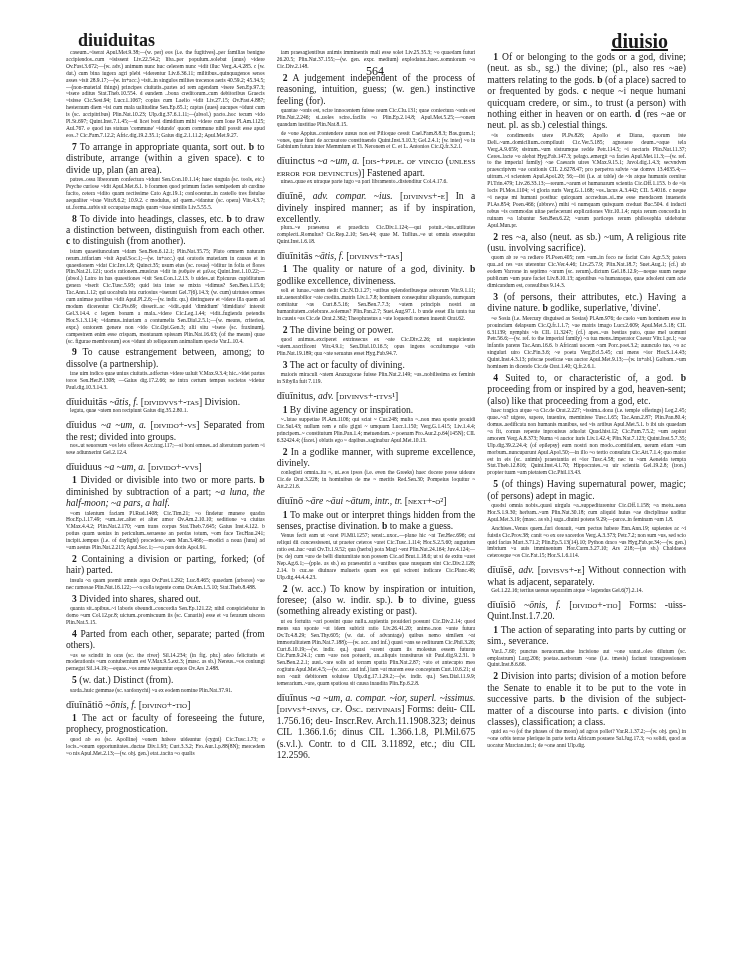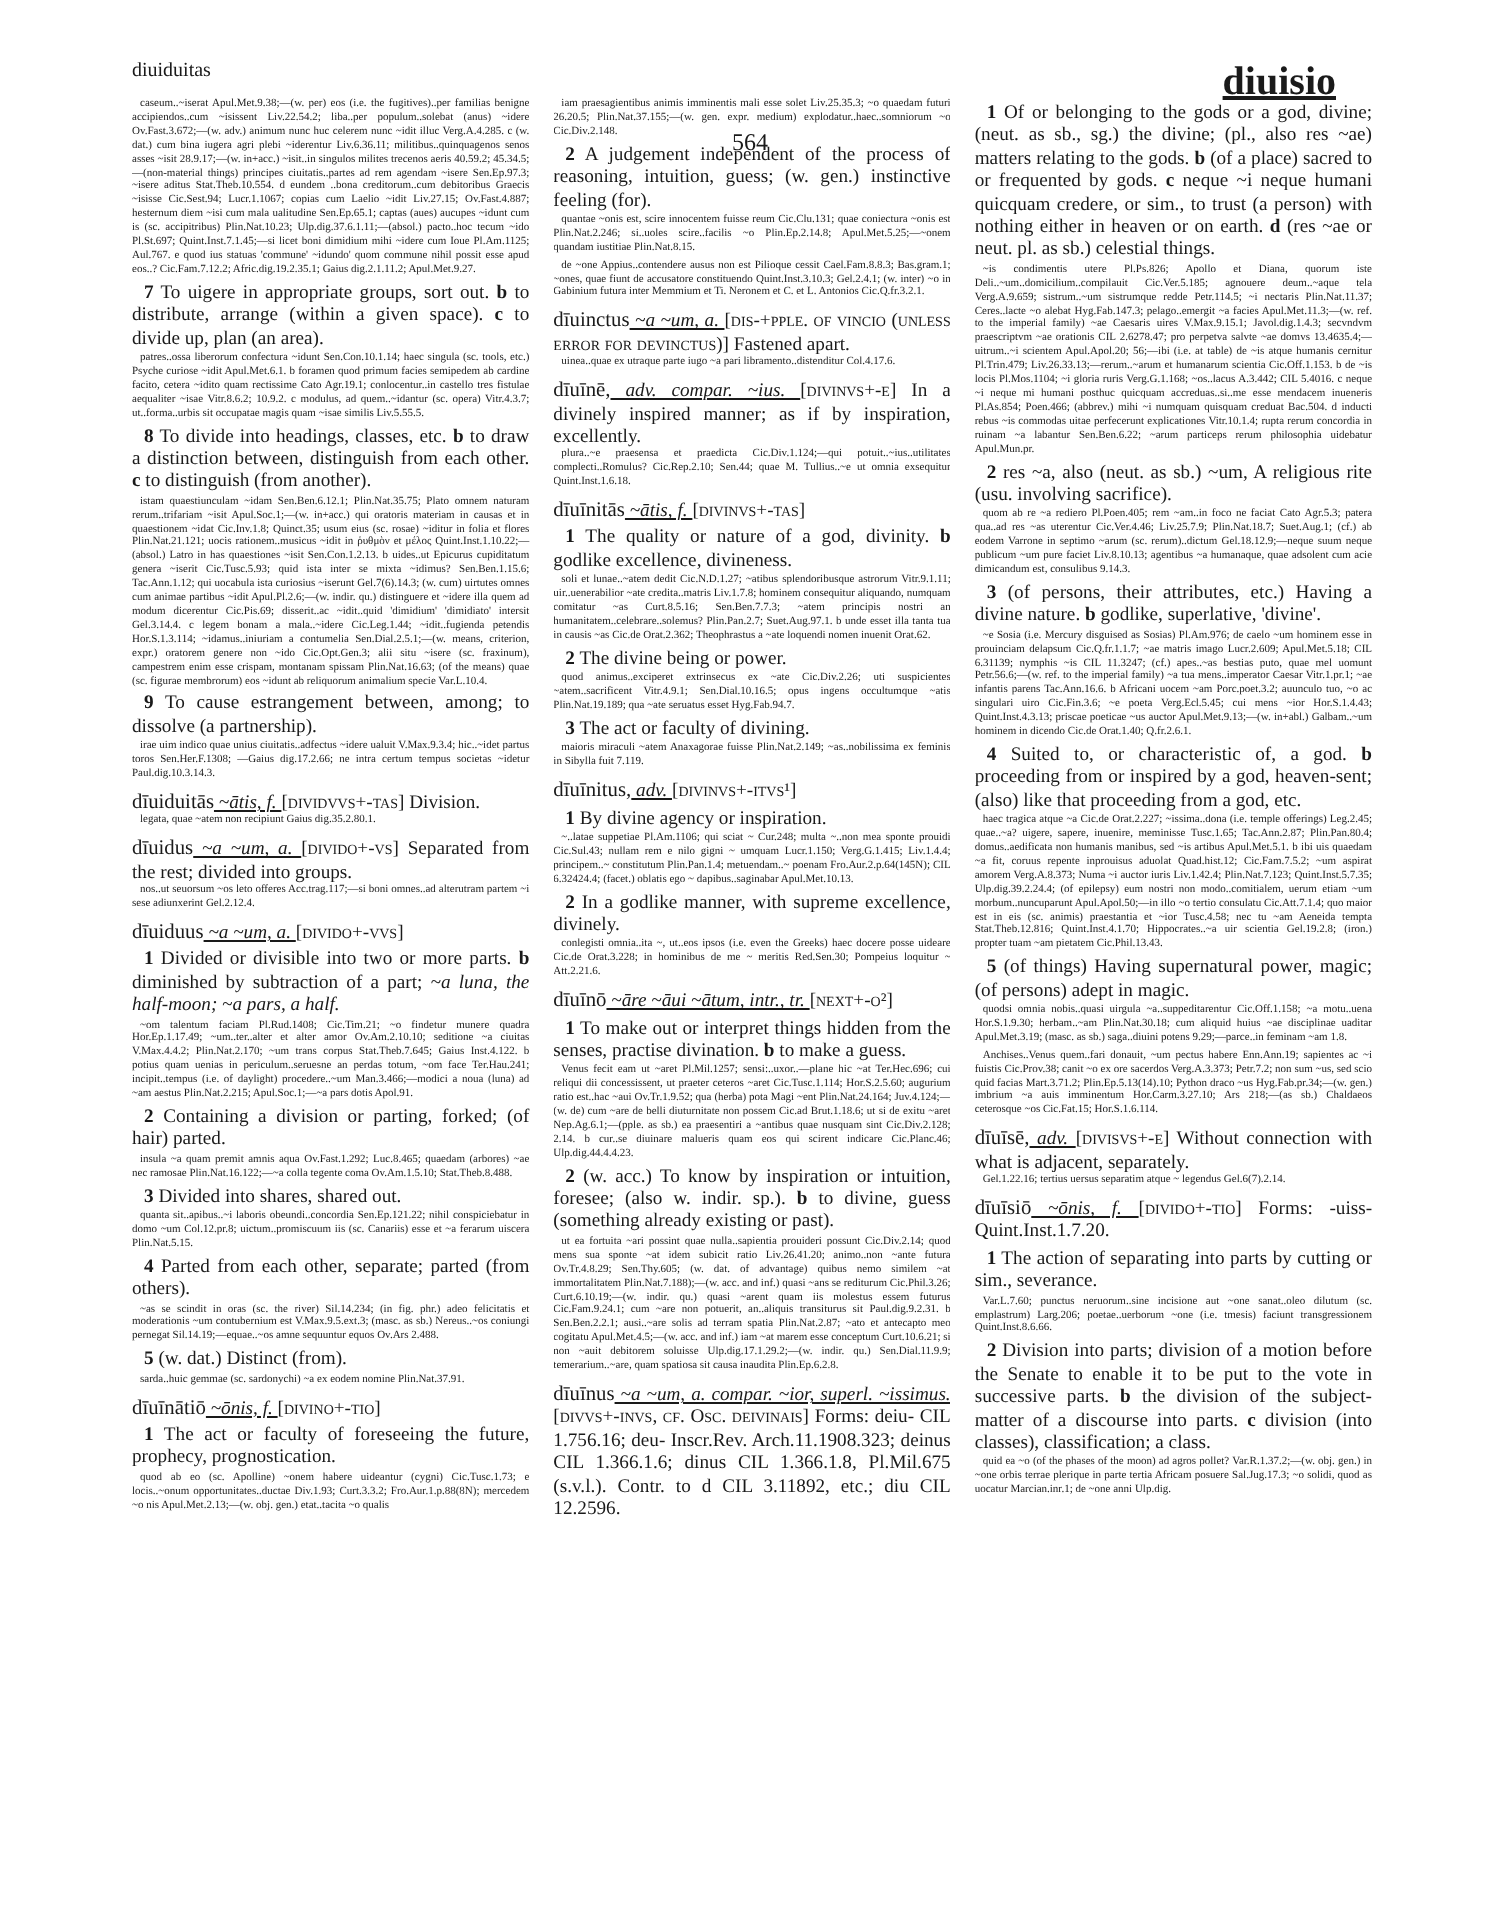--- a/index.html
+++ b/index.html
@@ -4,58 +4,58 @@
 <style>
   html, body { margin: 0; padding: 0; background: #ffffff; }
   body {
     width: 750px; height: 963px; overflow: hidden; position: relative;
     color: #1a1a1a;
     font-family: "Liberation Serif", "DejaVu Serif", serif;
   }
   .header {
     position: absolute; top: 30px; left: 66px; right: 66px; height: 20px;
   }
-  .hw-left { position: absolute; left: 0; top: 0; font-weight: normal; font-size: 10px; }
+  .hw-left { position: absolute; left: 12px; top: 0; font-weight: bold; font-size: 18px; }
   .hw-right { position: absolute; right: 16px; top: 0; font-weight: bold; font-size: 20px; text-decoration: underline; }
   .pageno { position: absolute; left: 50%; transform: translateX(-50%); top: 2px; font-size: 12px; margin-top: 32px; }
   .columns {
     position: absolute; top: 49px; left: 66px; width: 620px; height: 900px;
     display: flex; gap: 12px;
   }
   .col { flex: 1 1 0; overflow: hidden; }
   .cit {
     font-size: 5.5px; line-height: 6.9px; text-align: justify; margin: 0 0 2px 0;
     text-indent: 4px;
   }
   .sense {
     font-size: 9.6px; line-height: 11.4px; text-align: justify; margin: 2px 0 1px 0;
     text-indent: 6px;
   }
   .sense .num { font-weight: bold; }
   .sense .sub { font-weight: bold; }
   .entry { margin-top: 5px; font-size: 9.6px; line-height: 11.4px; text-align: justify; }
   .entry .lemma { font-weight: normal; font-size: 10.4px; }
-  .entry .gram { font-style: italic; text-decoration: underline; }
+  .entry .gram { font-style: italic; }
   .entry .etym { font-variant: small-caps; }
   .it { font-style: italic; }
 </style>
 </head>
 <body>
 
 <div class="header">
   <span class="hw-left">diuiduitas</span>
   <span class="pageno">564</span>
   <span class="hw-right">diuisio</span>
 </div>
 
 <div class="columns">
 
   <div class="col">
     <p class="cit">caseum..~iserat Apul.Met.9.38;—(w. per) eos (i.e. the fugitives)..per familias benigne accipiendos..cum ~isissent Liv.22.54.2; liba..per populum..solebat (anus) ~idere Ov.Fast.3.672;—(w. adv.) animum nunc huc celerem nunc ~idit illuc Verg.A.4.285. c (w. dat.) cum bina iugera agri plebi ~iderentur Liv.6.36.11; militibus..quinquagenos senos asses ~isit 28.9.17;—(w. in+acc.) ~isit..in singulos milites trecenos aeris 40.59.2; 45.34.5;—(non-material things) principes ciuitatis..partes ad rem agendam ~isere Sen.Ep.97.3; ~isere aditus Stat.Theb.10.554. d eundem ..bona creditorum..cum debitoribus Graecis ~isisse Cic.Sest.94; Lucr.1.1067; copias cum Laelio ~idit Liv.27.15; Ov.Fast.4.887; hesternum diem ~isi cum mala ualitudine Sen.Ep.65.1; captas (aues) aucupes ~idunt cum is (sc. accipitribus) Plin.Nat.10.23; Ulp.dig.37.6.1.11;—(absol.) pacto..hoc tecum ~ido Pl.St.697; Quint.Inst.7.1.45;—si licet boni dimidium mihi ~idere cum Ioue Pl.Am.1125; Aul.767. e quod ius statuas 'commune' ~idundo' quom commune nihil possit esse apud eos..? Cic.Fam.7.12.2; Afric.dig.19.2.35.1; Gaius dig.2.1.11.2; Apul.Met.9.27.</p>
-    <p class="sense"><span class="num">7</span><span> To uigere in appropriate groups, sort out. </span><span class="sub">b</span><span> to distribute, arrange (within a given space). </span><span class="sub">c</span><span> to divide up, plan (an area).</span></p>
+    <p class="sense"><span class="num">7</span><span> To arrange in appropriate quanta, sort out. </span><span class="sub">b</span><span> to distribute, arrange (within a given space). </span><span class="sub">c</span><span> to divide up, plan (an area).</span></p>
     <p class="cit">patres..ossa liberorum confectura ~idunt Sen.Con.10.1.14; haec singula (sc. tools, etc.) Psyche curiose ~idit Apul.Met.6.1. b foramen quod primum facies semipedem ab cardine facito, cetera ~idito quam rectissime Cato Agr.19.1; conlocentur..in castello tres fistulae aequaliter ~isae Vitr.8.6.2; 10.9.2. c modulus, ad quem..~idantur (sc. opera) Vitr.4.3.7; ut..forma..urbis sit occupatae magis quam ~isae similis Liv.5.55.5.</p>
     <p class="sense"><span class="num">8</span><span> To divide into headings, classes, etc. </span><span class="sub">b</span><span> to draw a distinction between, distinguish from each other. </span><span class="sub">c</span><span> to distinguish (from another).</span></p>
     <p class="cit">istam quaestiunculam ~idam Sen.Ben.6.12.1; Plin.Nat.35.75; Plato omnem naturam rerum..trifariam ~isit Apul.Soc.1;—(w. in+acc.) qui oratoris materiam in causas et in quaestionem ~idat Cic.Inv.1.8; Quinct.35; usum eius (sc. rosae) ~iditur in folia et flores Plin.Nat.21.121; uocis rationem..musicus ~idit in ῥυθμὸν et μέλος Quint.Inst.1.10.22;—(absol.) Latro in has quaestiones ~isit Sen.Con.1.2.13. b uides..ut Epicurus cupiditatum genera ~iserit Cic.Tusc.5.93; quid ista inter se mixta ~idimus? Sen.Ben.1.15.6; Tac.Ann.1.12; qui uocabula ista curiosius ~iserunt Gel.7(6).14.3; (w. cum) uirtutes omnes cum animae partibus ~idit Apul.Pl.2.6;—(w. indir. qu.) distinguere et ~idere illa quem ad modum dicerentur Cic.Pis.69; disserit..ac ~idit..quid 'dimidium' 'dimidiato' intersit Gel.3.14.4. c legem bonam a mala..~idere Cic.Leg.1.44; ~idit..fugienda petendis Hor.S.1.3.114; ~idamus..iniuriam a contumelia Sen.Dial.2.5.1;—(w. means, criterion, expr.) oratorem genere non ~ido Cic.Opt.Gen.3; alii situ ~isere (sc. fraxinum), campestrem enim esse crispam, montanam spissam Plin.Nat.16.63; (of the means) quae (sc. figurae membrorum) eos ~idunt ab reliquorum animalium specie Var.L.10.4.</p>
     <p class="sense"><span class="num">9</span><span> To cause estrangement between, among; to dissolve (a partnership).</span></p>
     <p class="cit">irae uim indico quae unius ciuitatis..adfectus ~idere ualuit V.Max.9.3.4; hic..~idet partus toros Sen.Her.F.1308; —Gaius dig.17.2.66; ne intra certum tempus societas ~idetur Paul.dig.10.3.14.3.</p>
 
     <div class="entry"><span class="lemma">dīuiduitās</span><span class="gram"> ~ātis, f. </span><span class="etym">[dividvvs+-tas]</span><span> Division.</span></div>
     <p class="cit">legata, quae ~atem non recipiunt Gaius dig.35.2.80.1.</p>
 
     <div class="entry"><span class="lemma">dīuidus</span><span class="gram"> ~a ~um, a. </span><span class="etym">[divido+-vs]</span><span> Separated from the rest; divided into groups.</span></div>

